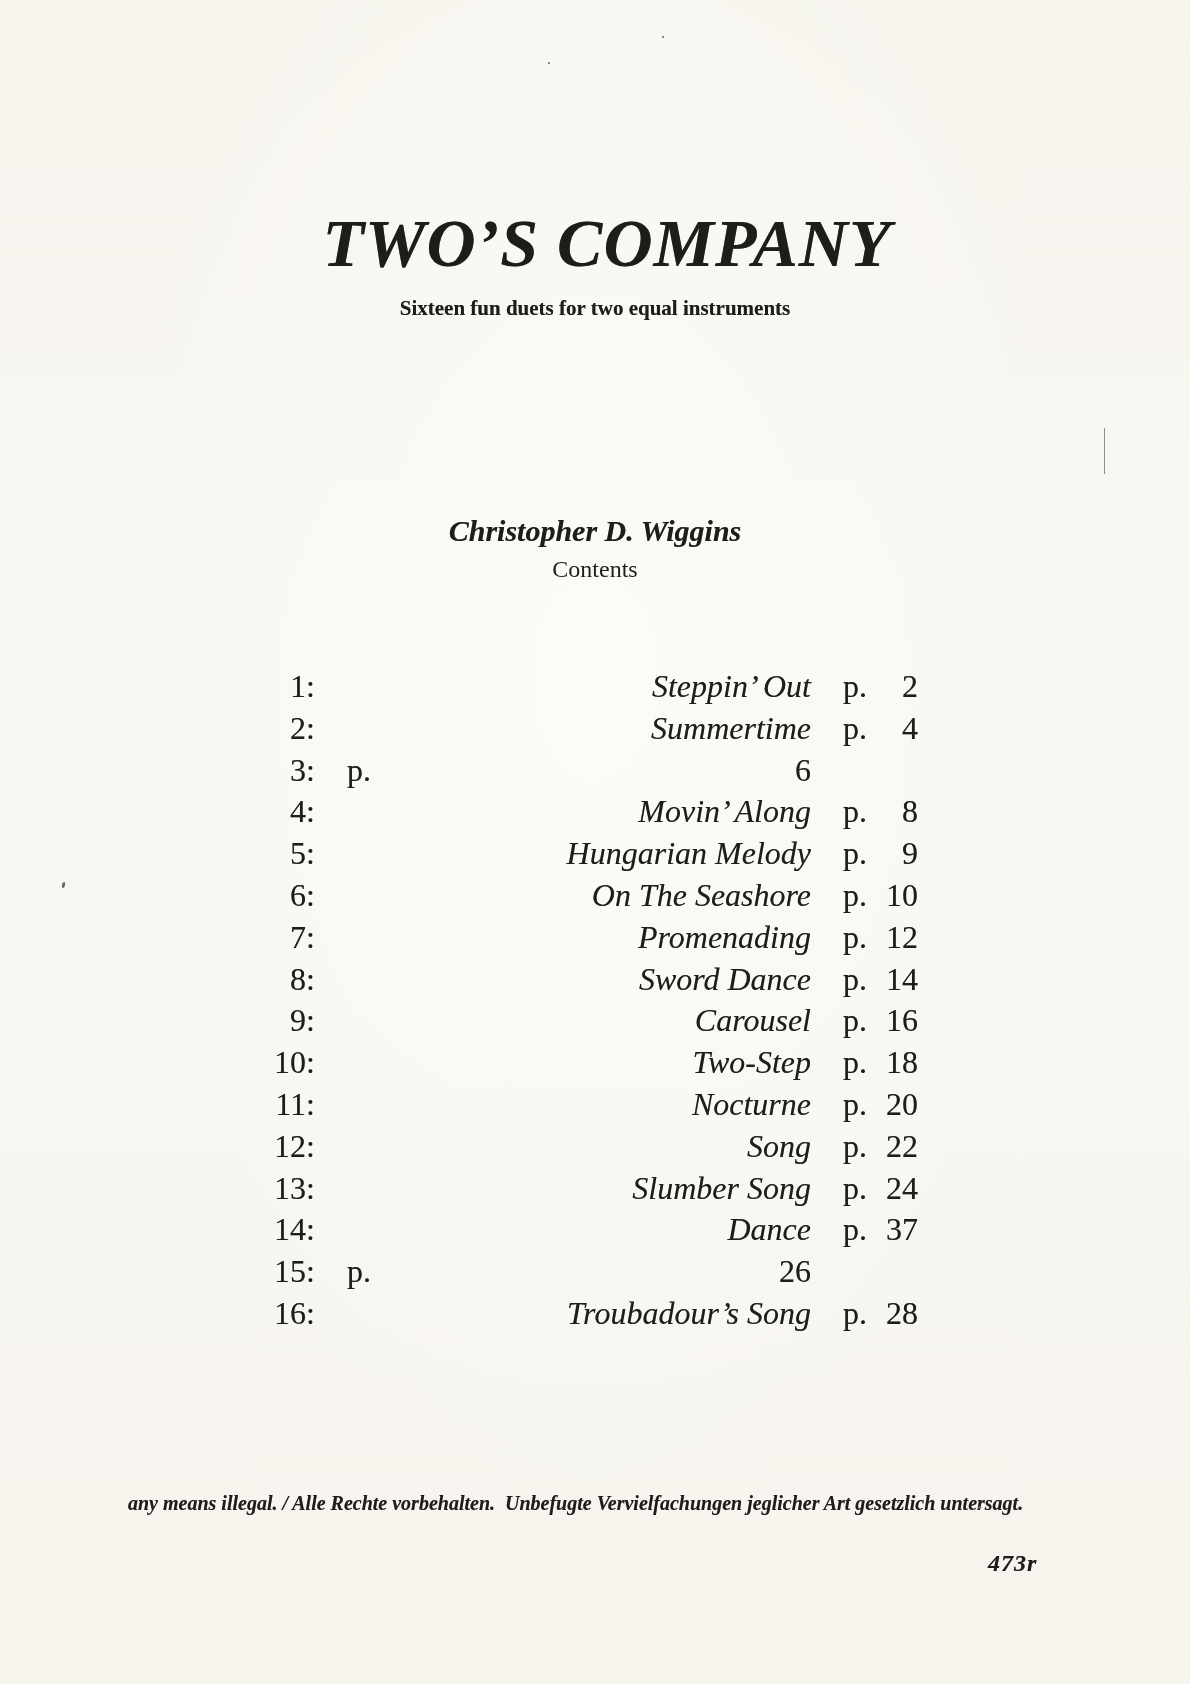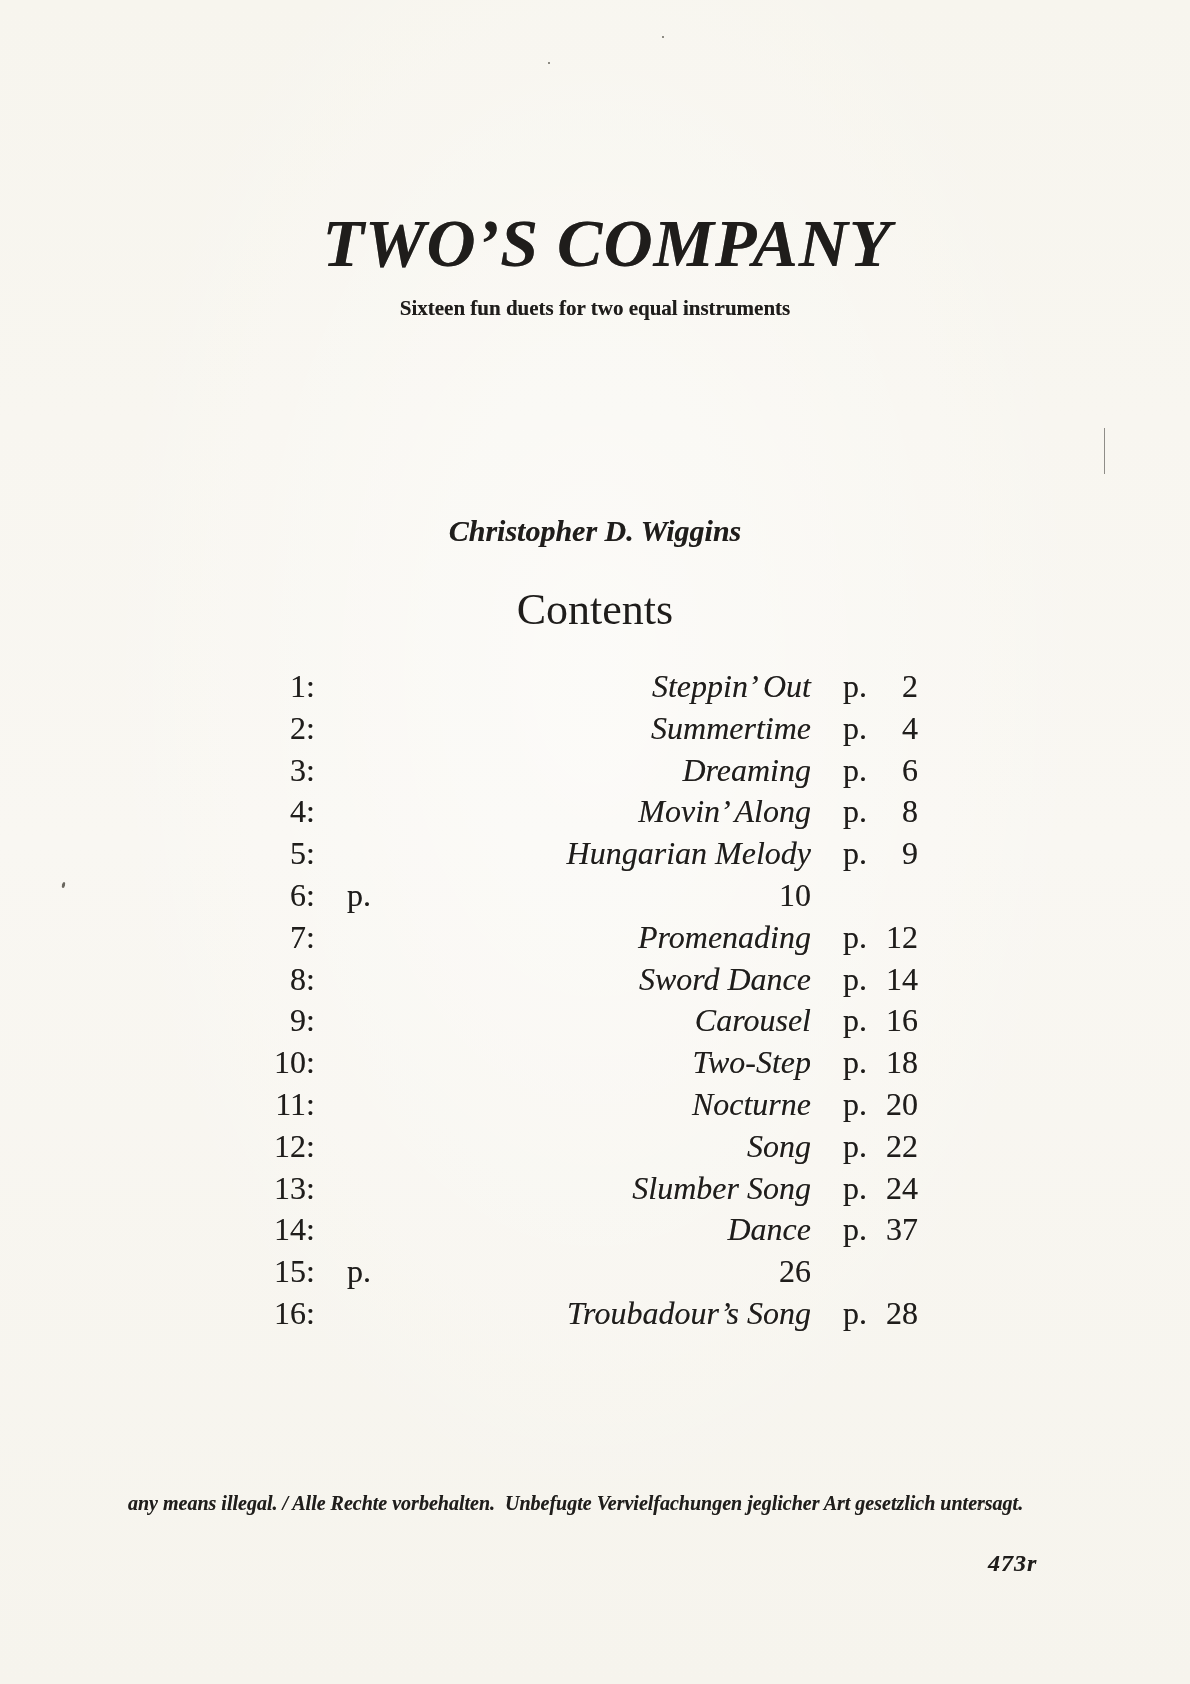--- a/index.html
+++ b/index.html
@@ -34,22 +34,22 @@
   }
   .author {
     top: 472px;
     font-size: 30px;
     font-weight: bold;
     font-style: italic;
     text-shadow: 0 0 0.6px rgba(20,20,20,0.5);
     margin-top: 42px;
   }
   .contents-heading {
-    top: 584px;
-    font-size: 44px;
+    top: 556px;
+    font-size: 24px;
     font-weight: normal;
   }
 
   .toc {
     position: absolute;
     left: 240px;
     top: 666px;
     width: 678px;
   }
   .toc-row {
@@ -129,21 +129,20 @@
       <div class="toc-row">
         <span class="toc-num">2:</span>
         <span class="toc-title">Summertime</span>
         <span class="toc-page">
           <span class="p-label">p.</span>
           <span class="p-num">4</span>
         </span>
       </div>
       <div class="toc-row">
         <span class="toc-num">3:</span>
-        <span class="toc-title">Dreaming</span>
         <span class="toc-page">
           <span class="p-label">p.</span>
           <span class="p-num">6</span>
         </span>
       </div>
       <div class="toc-row">
         <span class="toc-num">4:</span>
         <span class="toc-title">Movin’ Along</span>
         <span class="toc-page">
           <span class="p-label">p.</span>
@@ -153,20 +152,21 @@
       <div class="toc-row">
         <span class="toc-num">5:</span>
         <span class="toc-title">Hungarian Melody</span>
         <span class="toc-page">
           <span class="p-label">p.</span>
           <span class="p-num">9</span>
         </span>
       </div>
       <div class="toc-row">
         <span class="toc-num">6:</span>
+        <span class="toc-title">On The Seashore</span>
         <span class="toc-page">
           <span class="p-label">p.</span>
           <span class="p-num">10</span>
         </span>
       </div>
       <div class="toc-row">
         <span class="toc-num">7:</span>
         <span class="toc-title">Promenading</span>
         <span class="toc-page">
           <span class="p-label">p.</span>

